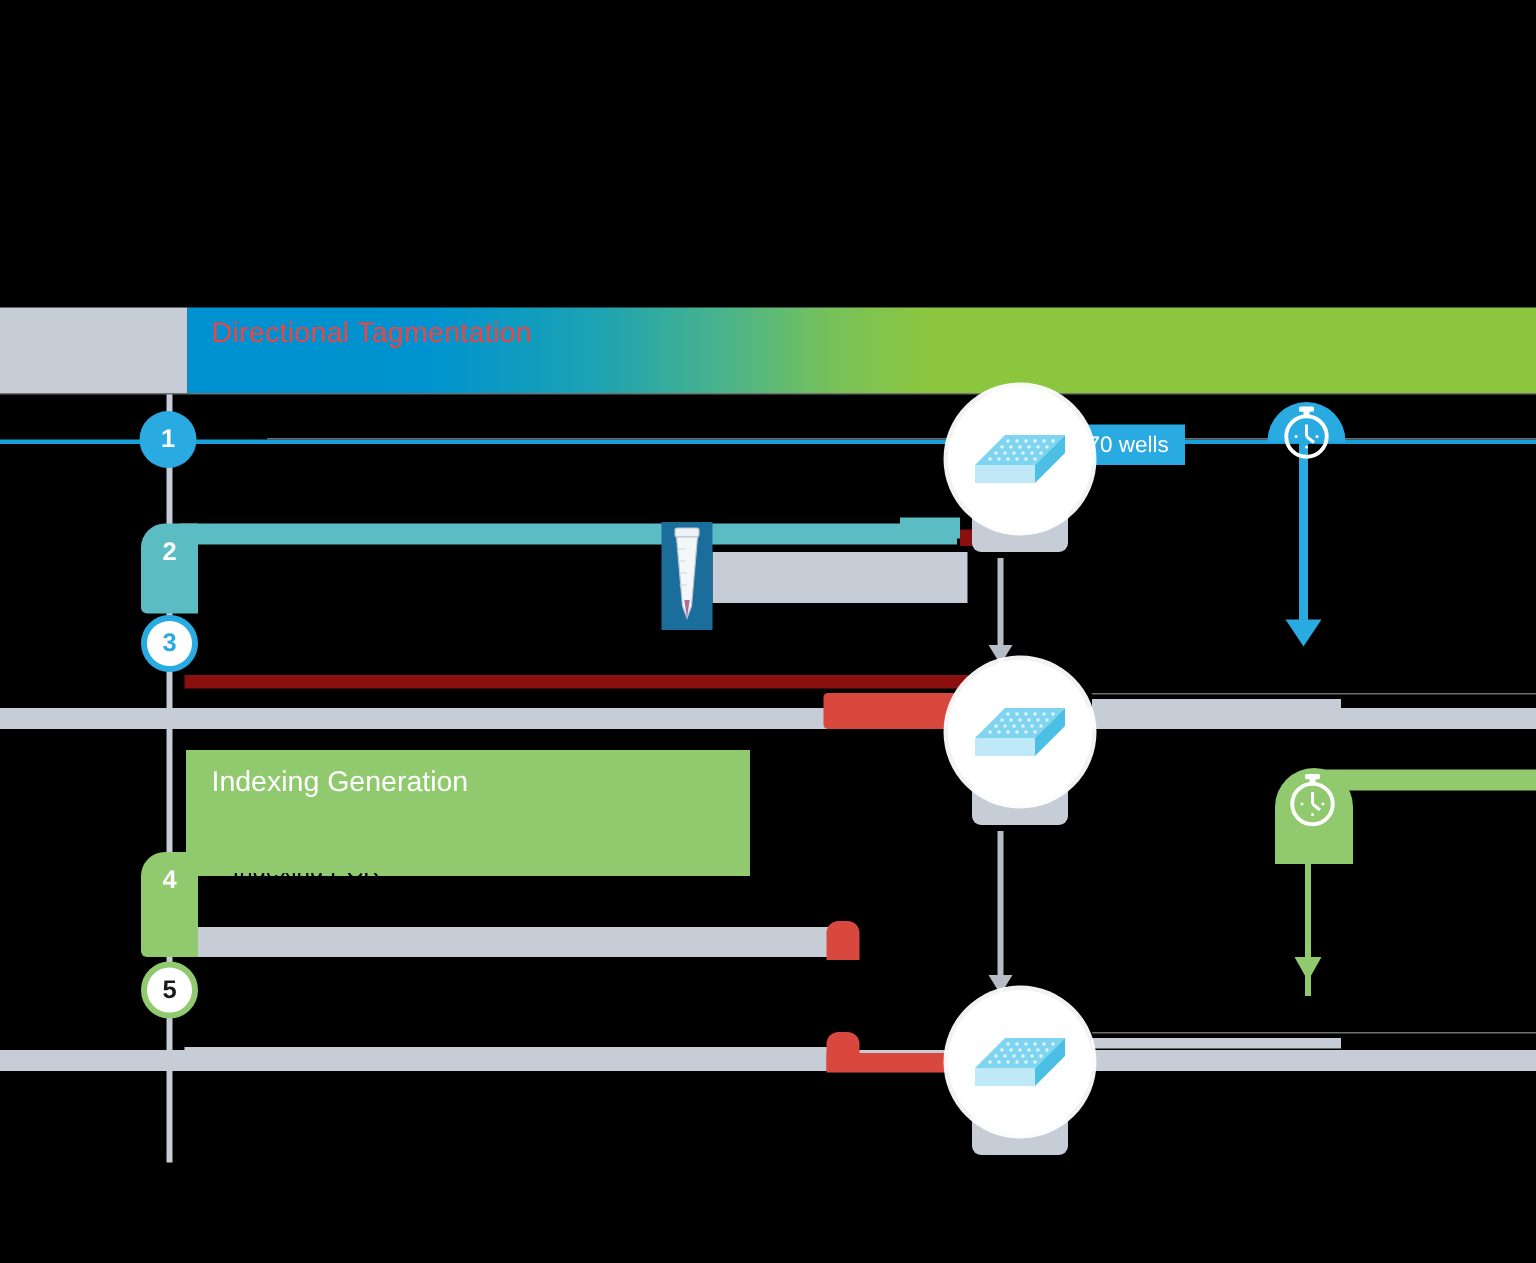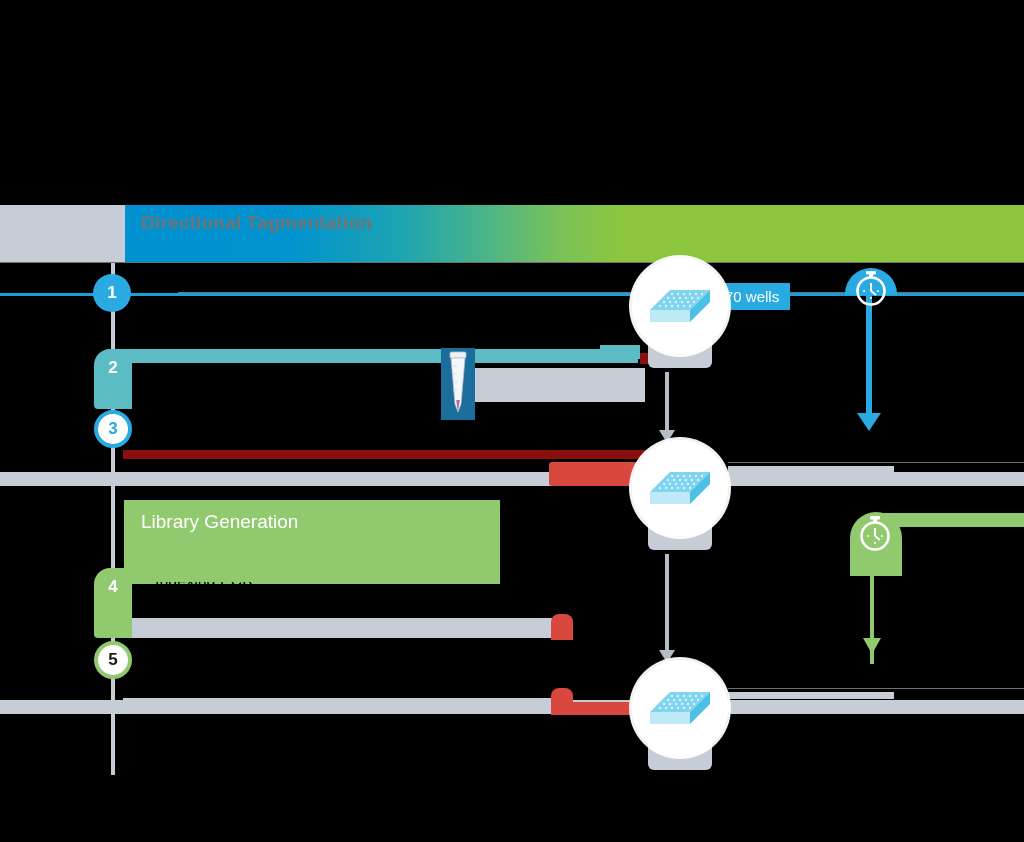--- a/index.html
+++ b/index.html
@@ -18,21 +18,21 @@
     background:#c6cdd6;
   }
   .hdr-grad {
     position:absolute; left:125px; top:205px; width:899px; height:57px;
     background:linear-gradient(to right,
       #0091d0 0%, #0093cf 18%, #1ba2b4 30%, #4bb48a 40%,
       #78c159 48%, #8cc63f 55%, #8cc63f 100%);
   }
   .hdr-title {
     position:absolute; left:141px; top:212px;
-    font-size:19px; color:#737373; letter-spacing:.2px; white-space:nowrap;font-weight:bold;
+    font-size:19px; color:#ef4444; letter-spacing:.2px; white-space:nowrap;
   }
 
   
   .phase-green {
     position:absolute; left:124px; top:500px; width:376px; height:84px;
     background:#90c96e;
   }
   .phase-green-label {
     position:absolute; left:141px; top:511px;
     font-size:19px; color:#ffffff; white-space:nowrap;
@@ -285,21 +285,21 @@
   <div class="rule-thin" style="left:728px; top:462px; width:296px;"></div>
   <div class="dna dna-gray" style="left:728px; top:466px; width:166px; height:7px;"></div>
   <div class="label-right" style="left:796px; top:468px;"></div>
 
   <div class="vline vline-gray" style="left:665px; top:554px; width:4px; height:98px;"></div>
   <div class="varrow" style="left:659px; top:650px;
        border-left:8px solid transparent; border-right:8px solid transparent;
        border-top:13px solid #b5bcc6;"></div>
 
   <div class="phase-green"></div>
-  <div class="phase-green-label">Library Generation</div>
+  <div class="phase-green-label">Indexing Generation</div>
 
   <div class="elbow elbow-green" style="left:94px; top:568px; width:38px; height:70px;"></div>
   <div class="elbow-arm" style="left:120px; top:568px; width:380px; background:#90c96e;"></div>
   <div class="step" style="left:95px; top:569px; width:36px; height:36px;
        background:transparent; color:#ffffff;">
     <span>4</span>
   </div>
   <div class="step-text" style="left:155px; top:572px;">Indexing PCR</div>
 
   <div class="dna dna-gray" style="left:123px; top:618px; width:430px; height:20px;"></div>

